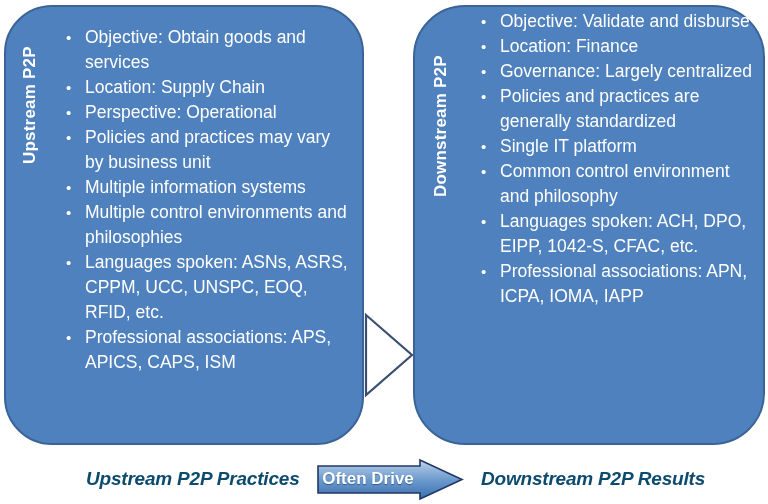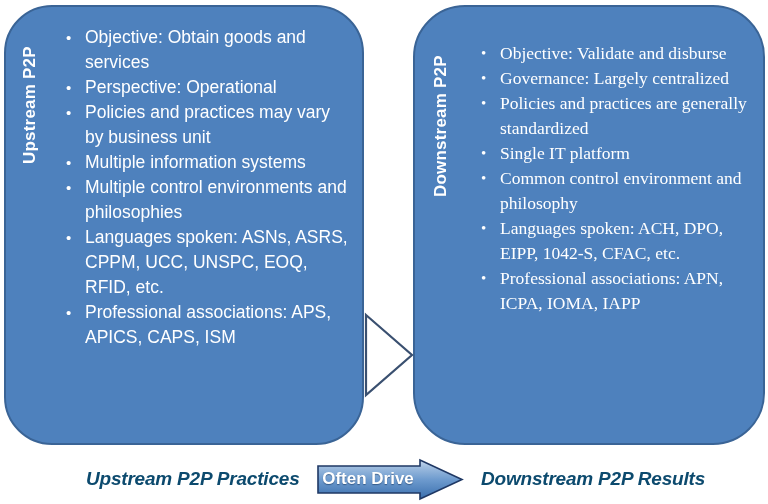--- a/index.html
+++ b/index.html
@@ -72,24 +72,23 @@
     flex: 1 1 auto;
   }
 
   .panel-upstream .bullets {
     margin-top: 18px;
     margin-left: 26px;
     margin-right: 12px;
   }
 
   .panel-downstream .bullets {
-    margin-top: 34px;
+    margin-top: 2px;
     margin-left: 30px;
     margin-right: 10px;
-    font-family: Liberation Serif, serif;
   }
 
   .bullets li {
     color: #ffffff;
     font-size: 17.5px;
     line-height: 25px;
     position: relative;
     padding-left: 19px;
     margin-bottom: 0;
   }
@@ -152,33 +151,35 @@
     text-shadow: 0 1px 1px rgba(20,50,90,0.55);
   }
 </style>
 </head>
 <body>
 
 <div class="panel panel-upstream">
   <div class="side-label side-label-upstream">Upstream P2P</div>
   <ul class="bullets">
     <li>Objective: Obtain goods and services</li>
+    <li>Location: Supply Chain</li>
     <li>Perspective: Operational</li>
     <li>Policies and practices may vary by business unit</li>
     <li>Multiple information systems</li>
     <li>Multiple control environments and philosophies</li>
     <li>Languages spoken: ASNs, ASRS, CPPM, UCC, UNSPC, EOQ, RFID, etc.</li>
     <li>Professional associations: APS, APICS, CAPS, ISM</li>
   </ul>
 </div>
 
 <div class="panel panel-downstream">
   <div class="side-label side-label-downstream">Downstream P2P</div>
   <ul class="bullets">
     <li>Objective: Validate and disburse</li>
+    <li>Location: Finance</li>
     <li>Governance: Largely centralized</li>
     <li>Policies and practices are generally standardized</li>
     <li>Single IT platform</li>
     <li>Common control environment and philosophy</li>
     <li>Languages spoken: ACH, DPO, EIPP, 1042-S, CFAC, etc.</li>
     <li>Professional associations: APN, ICPA, IOMA, IAPP</li>
   </ul>
 </div>
 
 <svg class="chevron" viewBox="0 0 50 86">

